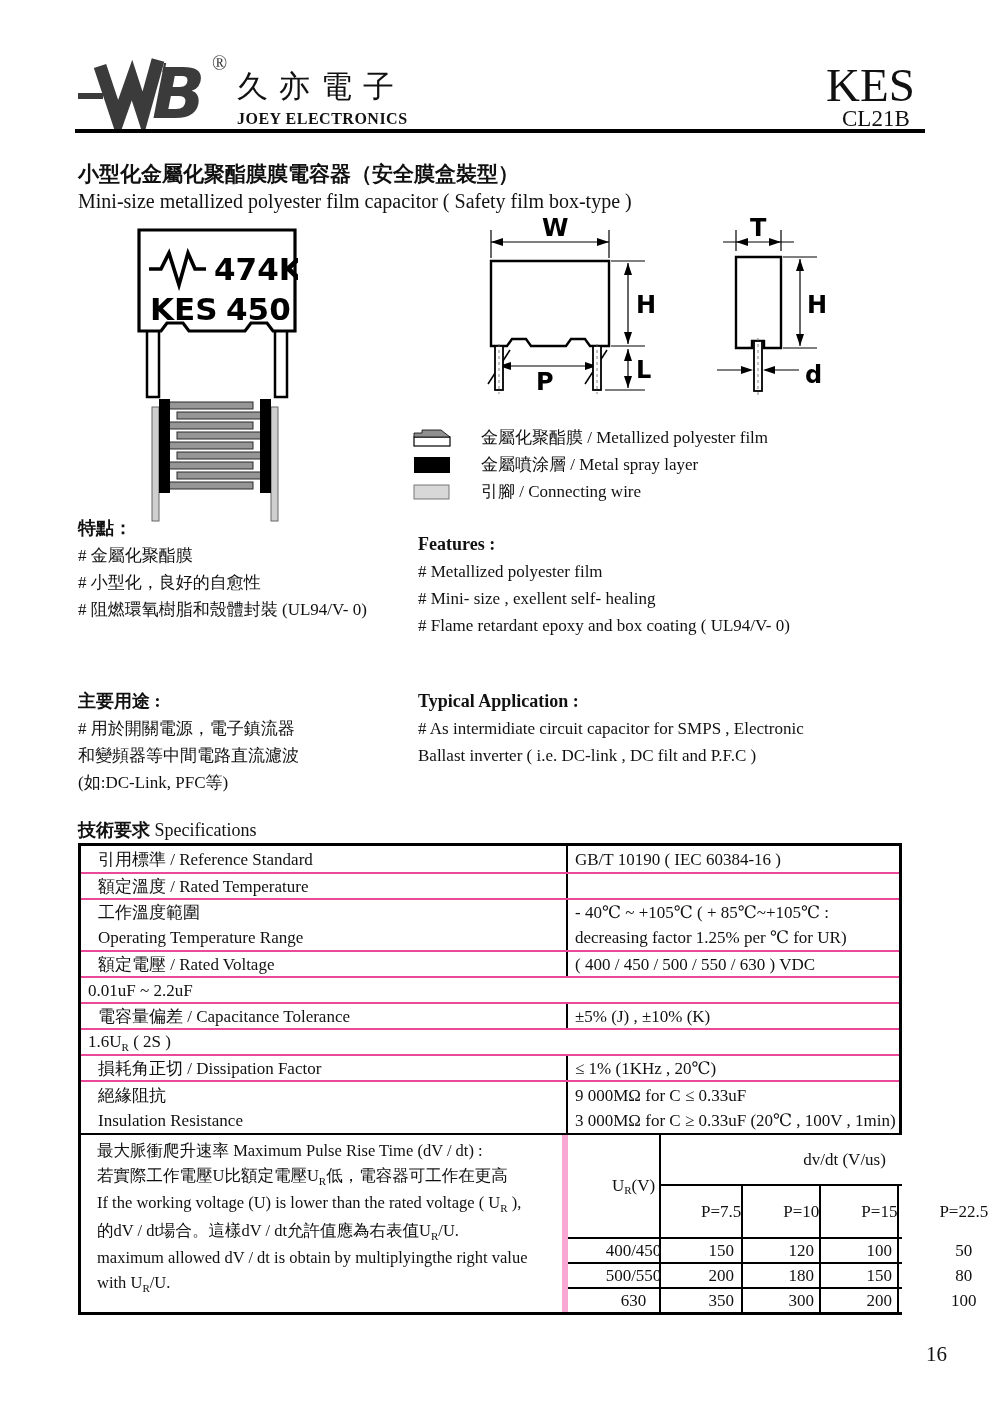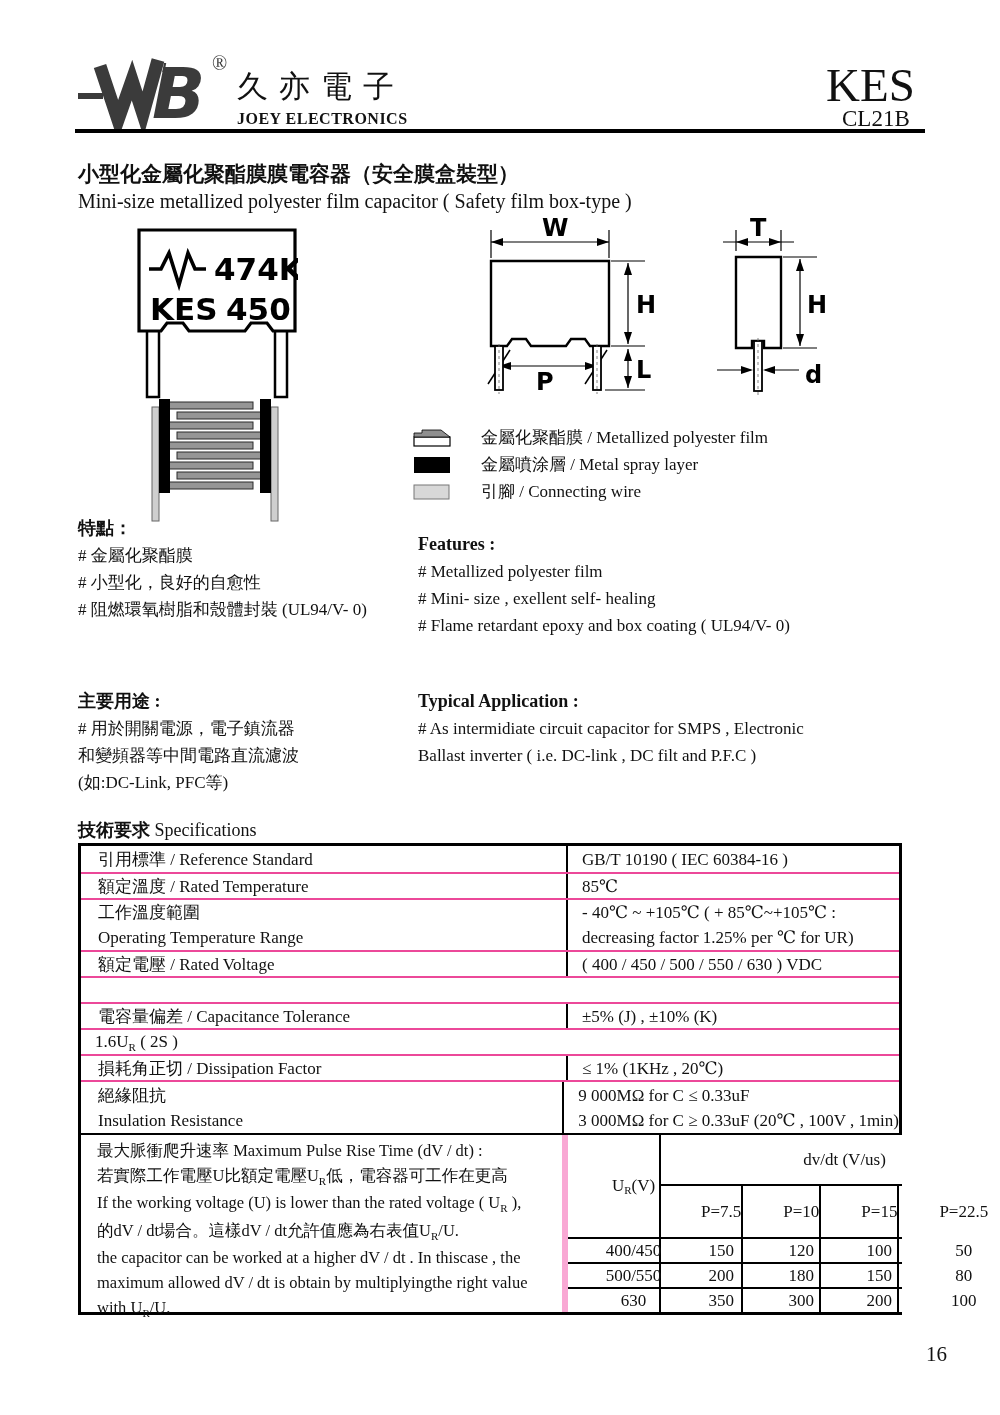--- a/index.html
+++ b/index.html
@@ -29,21 +29,21 @@
   
   .spec-head{left:78px;top:818px;font-size:18px;}
   .spec-head .cnb{font-weight:bold;}
   .spec-table{left:78px;top:843px;width:824px;height:472px;border:3px solid #000;
               box-sizing:border-box;display:flex;flex-direction:column;}
   .srow{display:flex;border-top:2px solid #ec4899;flex-shrink:0;}
   .srow.first{border-top:none;}
   .scell-l{width:487px;border-right:2px solid #000;display:flex;flex-direction:column;
            justify-content:center;padding-left:17px;box-sizing:border-box;font-size:17px;}
   .scell-v{flex:1;display:flex;flex-direction:column;justify-content:center;
-           padding-left:14px;box-sizing:border-box;font-size:17px;}
+           padding-left:7px;box-sizing:border-box;font-size:17px;}
   .ln{line-height:25px;white-space:nowrap;}
   .sub{font-size:11px;position:relative;top:4px;}
   
   .pulse-row{display:flex;border-top:2px solid #000;flex:1;min-height:0;}
   .pulse-text{width:487px;border-right:6px solid #f9a8d4;box-sizing:border-box;
               padding:3px 0 0 16px;font-size:16.5px;line-height:25.2px;}
   .pulse-text div{white-space:nowrap;}
   .ptable-wrap{flex:1;min-width:0;}
   .ptable{display:grid;width:100%;height:100%;box-sizing:border-box;
           grid-template-columns:91px 1fr 1fr 1fr 1fr;
@@ -226,23 +226,20 @@
         </div>
       <div class="scell-v">
           <div class="ln">GB/T 10190 ( IEC 60384-16 )</div>
         </div>
     </div>
 
     <div class="srow" style="height:24px;">
       <div class="scell-l">
           <div class="ln">額定溫度 / Rated Temperature</div>
         </div>
-      <div class="scell-v">
-          <div class="ln">85℃</div>
-        </div>
     </div>
 
     <div class="srow" style="height:50px;">
       <div class="scell-l">
         <div class="ln">工作溫度範圍</div>
         <div class="ln">Operating Temperature Range</div>
       </div>
       <div class="scell-v">
         <div class="ln">- 40℃ ~ +105℃ ( + 85℃~+105℃ :</div>
         <div class="ln">decreasing factor 1.25% per ℃ for UR)</div>
@@ -252,20 +249,23 @@
     <div class="srow" style="height:24px;">
       <div class="scell-l">
           <div class="ln">額定電壓 / Rated Voltage</div>
         </div>
       <div class="scell-v">
           <div class="ln">( 400 / 450 / 500 / 550 / 630 ) VDC</div>
         </div>
     </div>
 
     <div class="srow" style="height:24px;">
+      <div class="scell-v">
+          <div class="ln">0.01uF ~ 2.2uF</div>
+        </div>
     </div>
 
     <div class="srow" style="height:24px;">
       <div class="scell-l">
           <div class="ln">電容量偏差 / Capacitance Tolerance</div>
         </div>
       <div class="scell-v">
           <div class="ln">±5% (J) , ±10% (K)</div>
         </div>
     </div>
@@ -295,21 +295,20 @@
         <div class="ln">3 000MΩ for C ≥ 0.33uF  (20℃ , 100V , 1min)</div>
       </div>
     </div>
 
     <div class="pulse-row">
       <div class="pulse-text">
         <div>最大脈衝爬升速率 Maximum Pulse Rise Time (dV / dt) :</div>
         <div><span>若實際工作電壓U比額定電壓U</span><span class="sub">R</span><span>低，電容器可工作在更高</span></div>
         <div><span>If the working voltage (U) is lower than the rated voltage ( U</span><span class="sub">R</span><span> ),</span></div>
         <div><span>的dV / dt場合。這樣dV / dt允許值應為右表值U</span><span class="sub">R</span><span>/U.</span></div>
-        <div>the capacitor can be worked at a higher dV / dt . In thiscase , the</div>
         <div>maximum allowed dV / dt is obtain by multiplyingthe right value</div>
         <div><span>with U</span><span class="sub">R</span><span>/U.</span></div>
       </div>
       <div class="ptable-wrap">
         <div class="ptable">
           <div class="pcell ur-cell">
               <span>U</span>
               <span class="sub">R</span>
               <span> (V)</span>
             </div>

